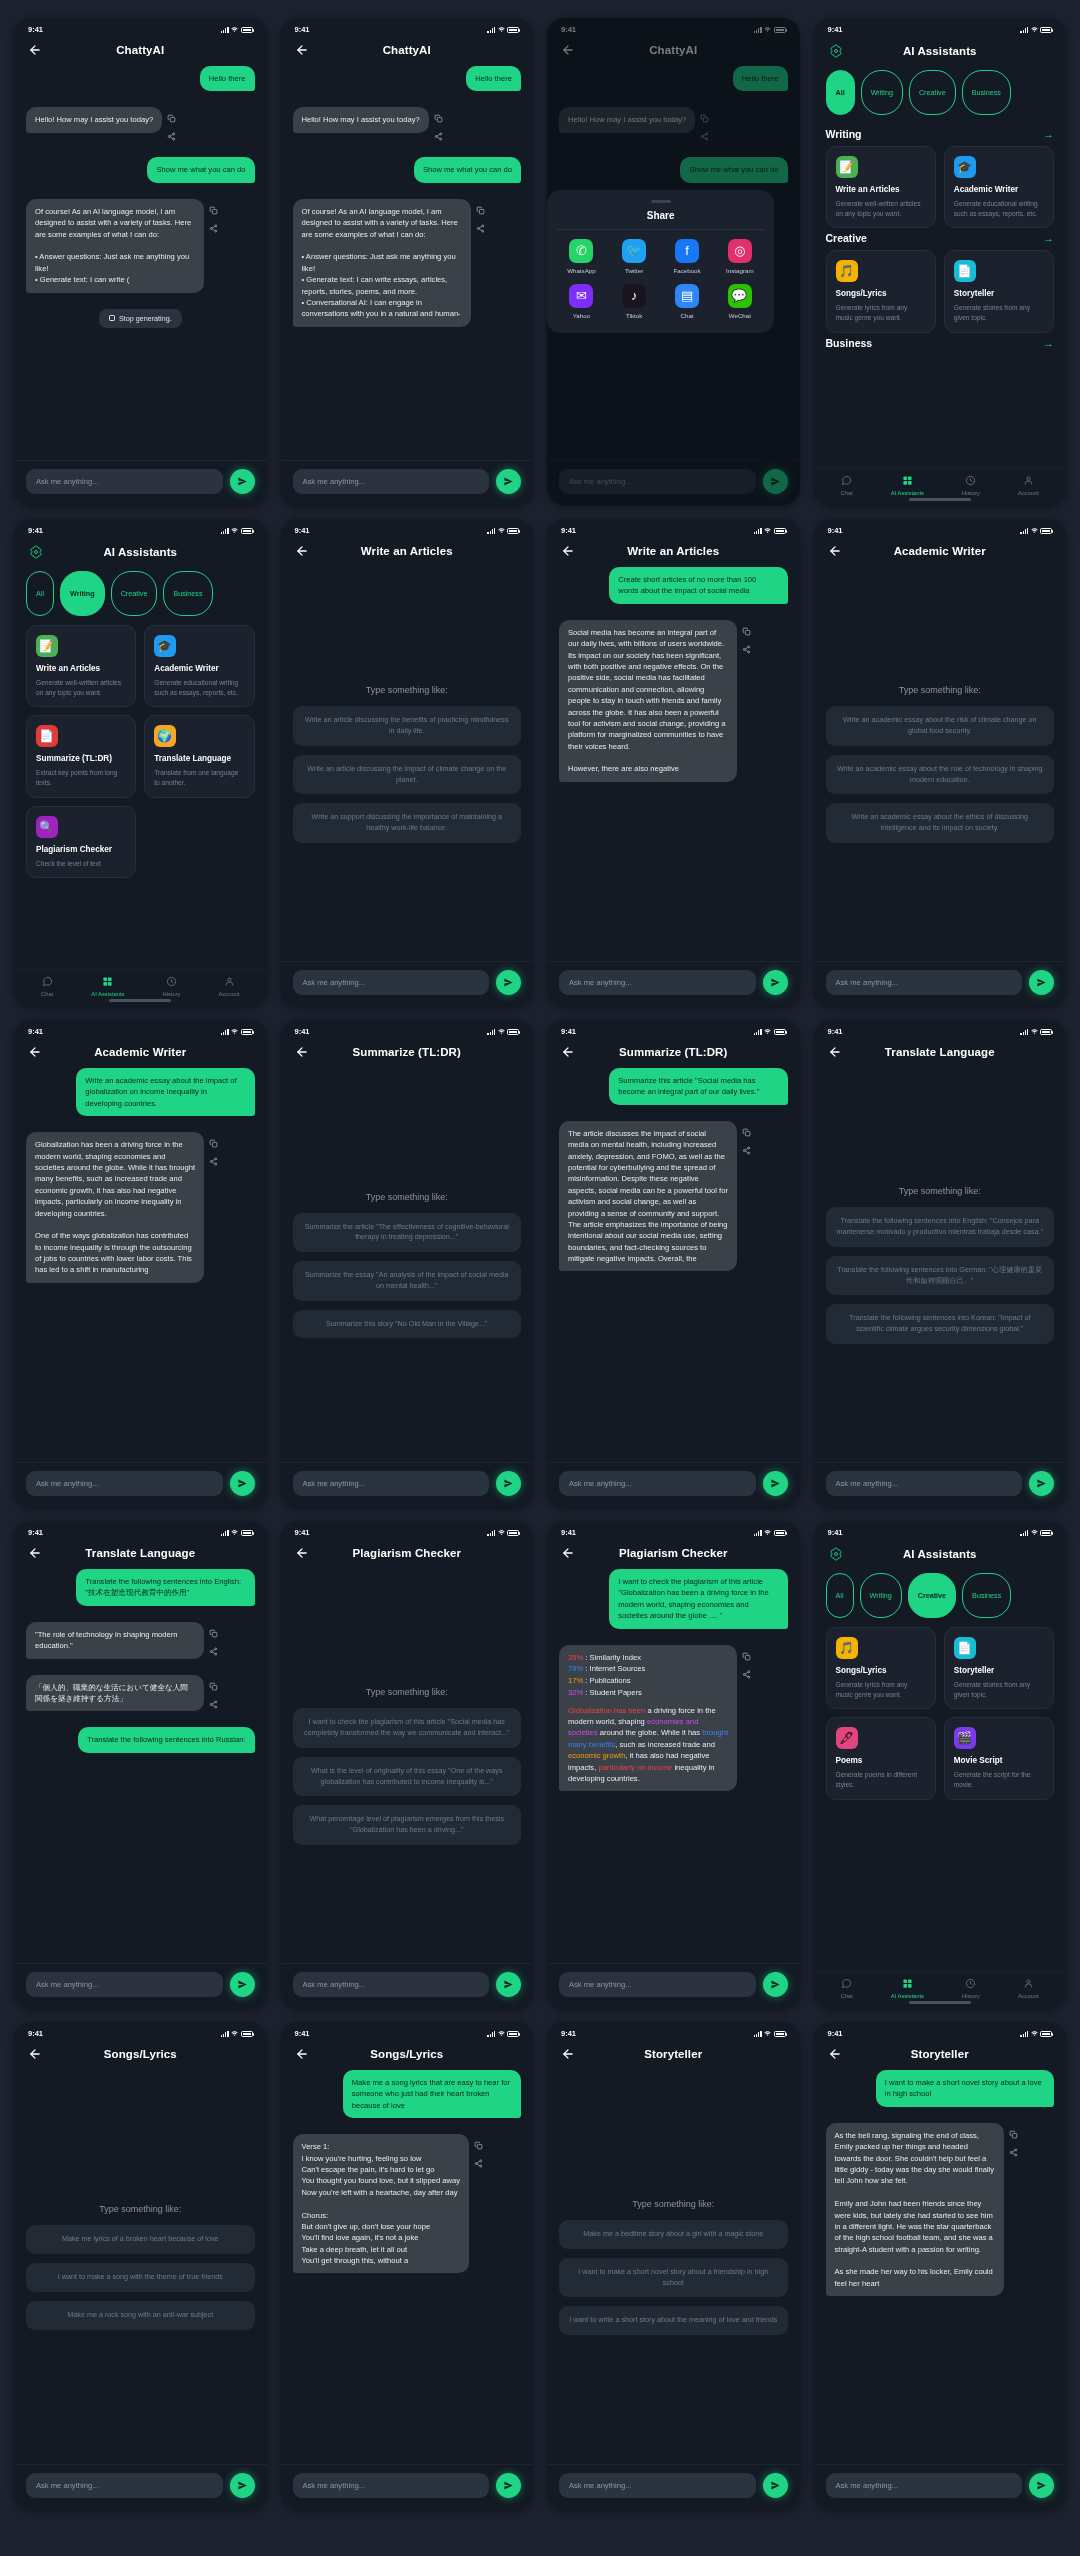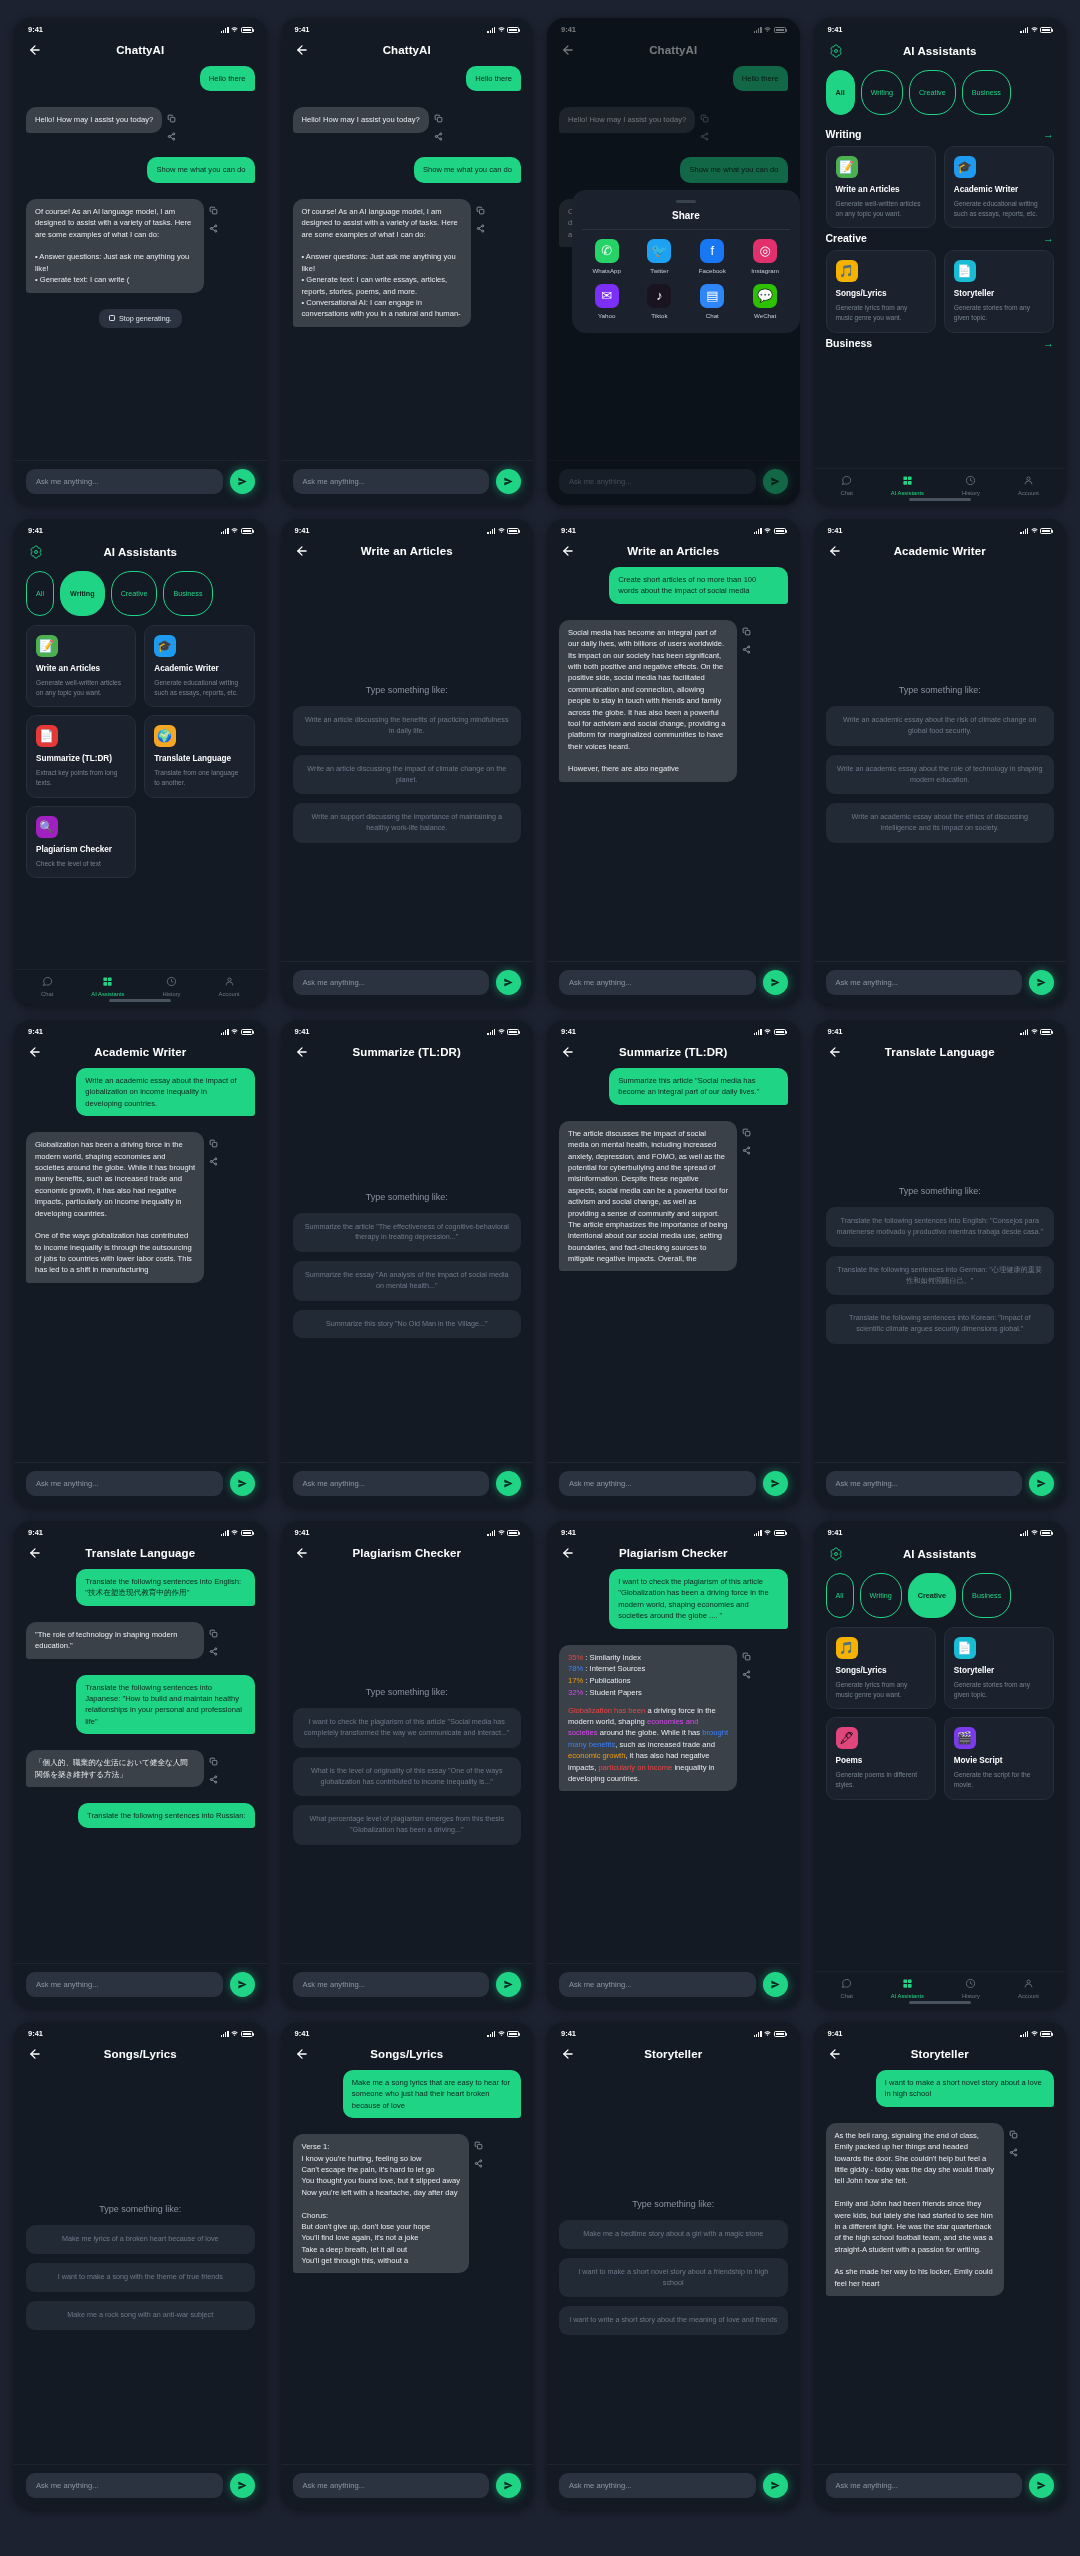--- a/index.html
+++ b/index.html
@@ -88,21 +88,21 @@
   .tabbar { flex:0 0 auto; display:flex; justify-content:space-around; align-items:center;
     padding:6px 8px 9px; border-top:1px solid rgba(255,255,255,.04); margin-top:auto;}
   .tab { display:flex; flex-direction:column; align-items:center; gap:3px; cursor:pointer; color:#6d7885;}
   .tab.on { color:#20D486; }
   .tab svg { width:11px; height:11px; }
   .tab span { font-size:5.8px; }
   .homebar { position:absolute; bottom:4px; left:50%; transform:translateX(-50%);
     width:62px; height:2.6px; background:#495360; border-radius:2px;}
 
   
-  .overlay { position:absolute; inset:0; display:flex; align-items:center; justify-content:flex-end;
+  .overlay { position:absolute; inset:0; display:flex; align-items:center; justify-content:flex-start;
     background:rgba(8,12,18,.55); z-index:5;}
   .sheet { width:90%; background:#1b222e; border-radius:14px; padding:10px 10px 14px; }
   .grab { width:20px; height:2.5px; background:#39424f; border-radius:2px; margin:0 auto 7px;}
   .sheet h4 { text-align:center; color:#fff; font-size:10px; font-weight:bold; padding-bottom:8px;
     border-bottom:1px solid #2a3340; margin-bottom:9px;}
   .apps { display:grid; grid-template-columns:repeat(4,1fr); gap:10px 4px; }
   .app { display:flex; flex-direction:column; align-items:center; gap:4px; cursor:pointer;}
   .app .ico { width:24px; height:24px; border-radius:7px; display:flex; align-items:center;
     justify-content:center; font-size:13px; color:#fff;}
   .app span { color:#c6ced8; font-size:6.2px;}
@@ -948,23 +948,20 @@
               <svg viewBox="0 0 24 24" fill="none" stroke="currentColor" stroke-width="1.8">
                 <circle cx="18" cy="5" r="2.6"></circle>
                 <circle cx="6" cy="12" r="2.6"></circle>
                 <circle cx="18" cy="19" r="2.6"></circle>
                 <line x1="8.3" y1="10.8" x2="15.7" y2="6.2"></line>
                 <line x1="8.3" y1="13.2" x2="15.7" y2="17.8"></line>
               </svg>
             </span>
           </div>
         </div>
-        <div class="row right">
-         <div class="bub me">Translate the following sentences into Japanese: "How to build and maintain healthy relationships in your personal and professional life"</div>
-        </div>
         <div class="row">
          <div class="bub ai">「個人的、職業的な生活において健全な人間関係を築き維持する方法」</div>
           <div class="acts">
     <span>
               <svg viewBox="0 0 24 24" fill="none" stroke="currentColor" stroke-width="1.8">
                 <rect x="9" y="9" width="12" height="12" rx="2.5"></rect>
                 <path d="M6 15H5a2 2 0 0 1-2-2V5a2 2 0 0 1 2-2h8a2 2 0 0 1 2 2v1"></path>
               </svg>
             </span>
     <span>

